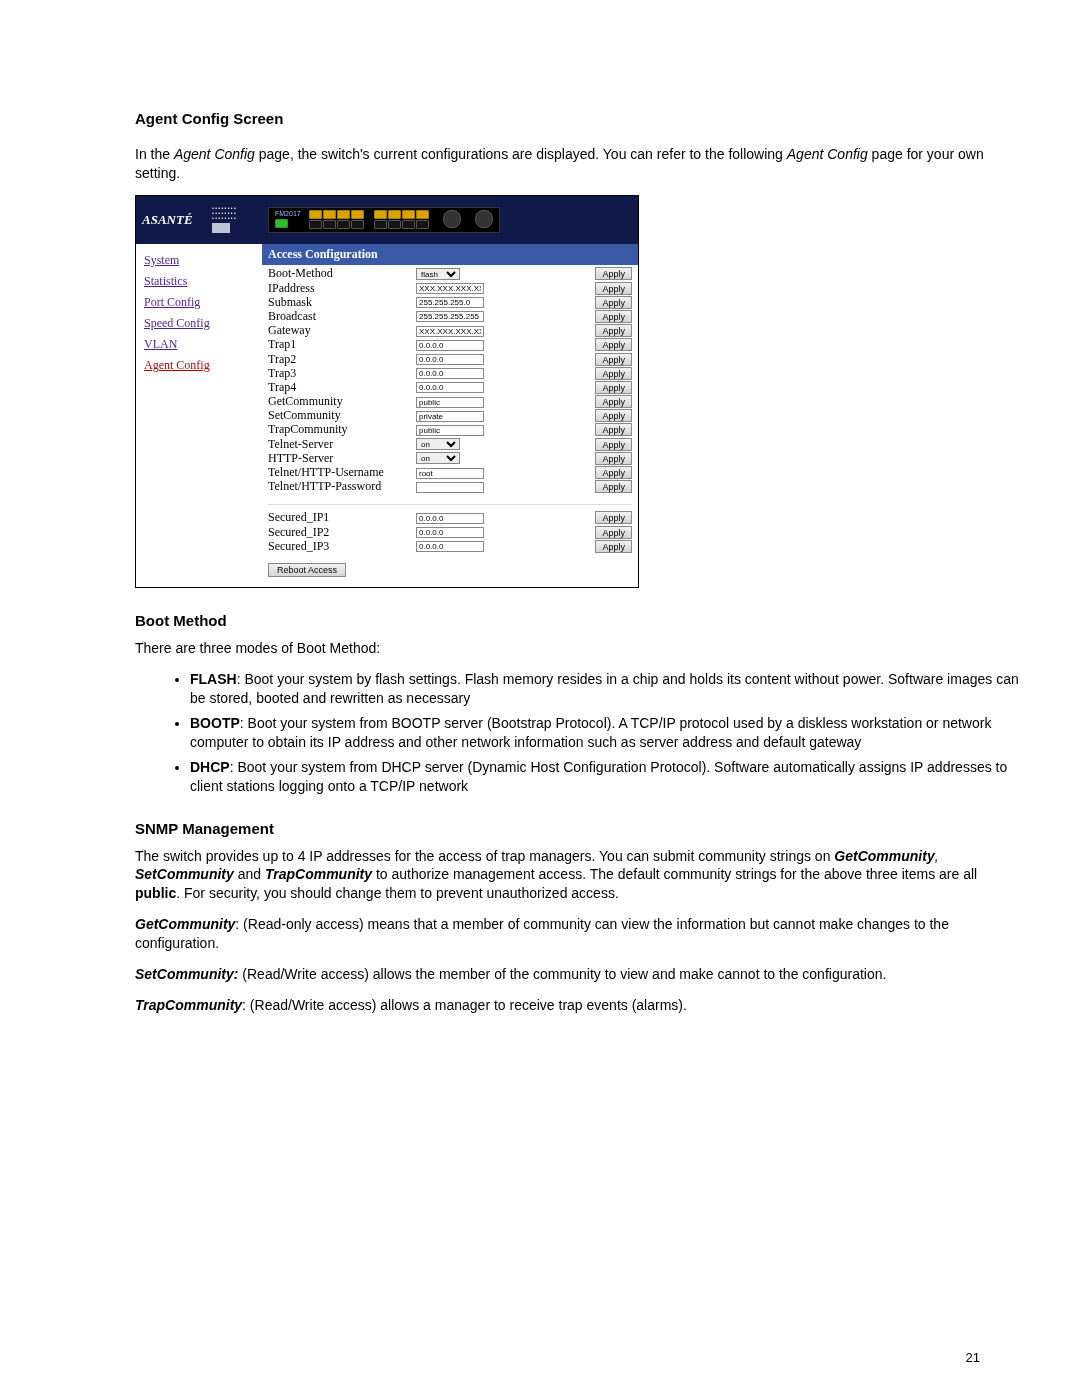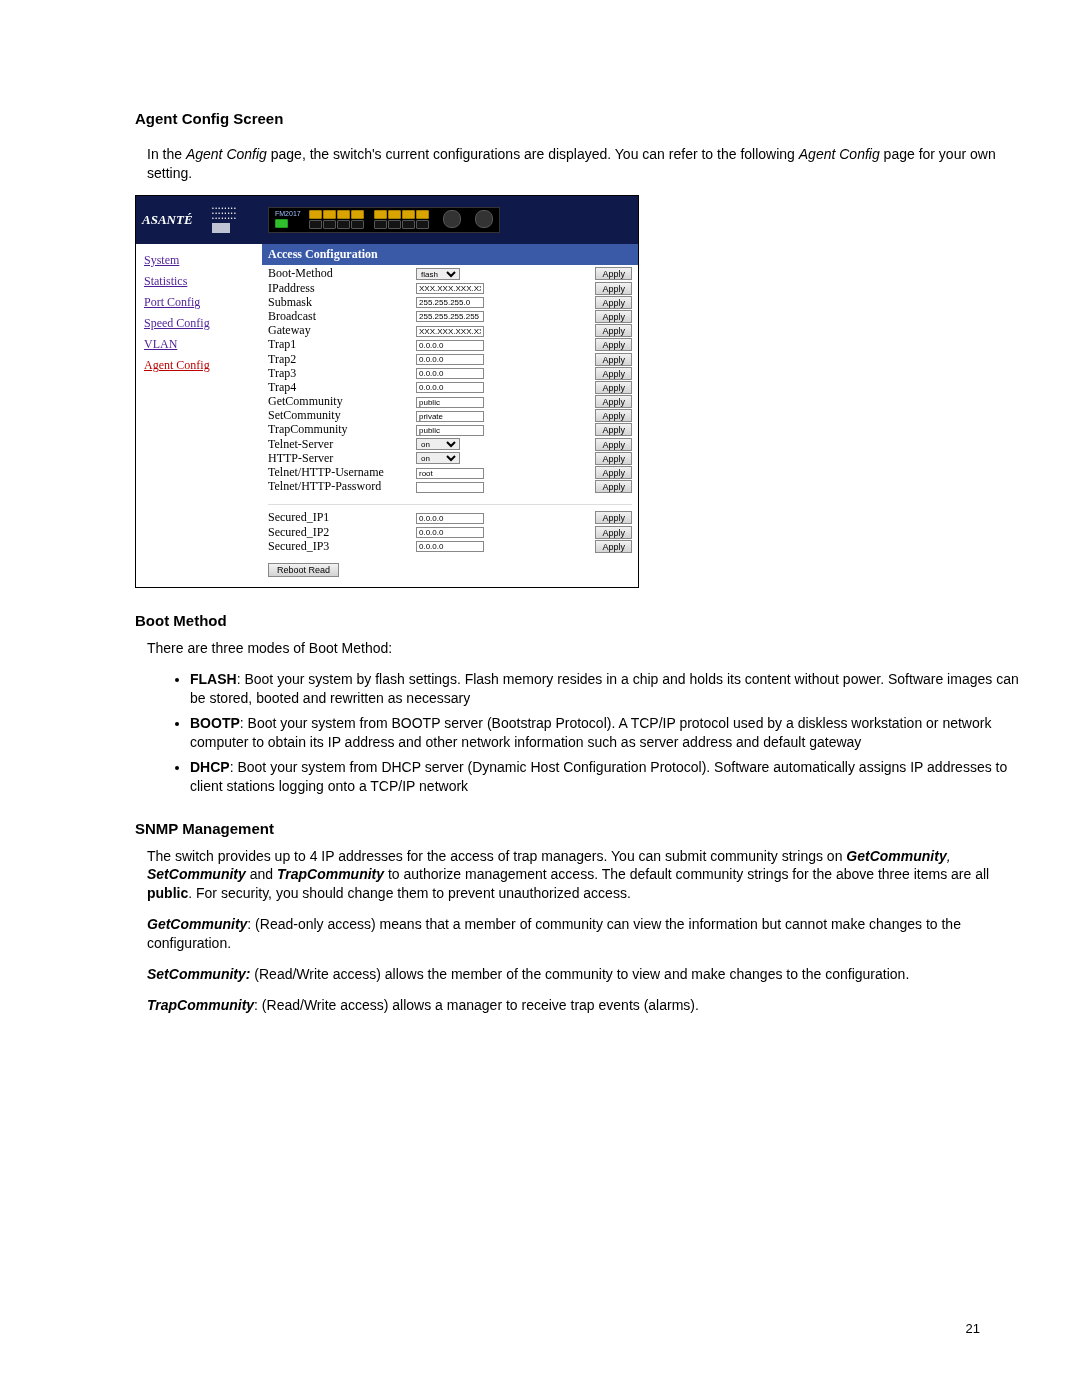--- a/index.html
+++ b/index.html
@@ -13,25 +13,25 @@
   .page {
     width: 1080px;
     margin: 0 auto;
     padding: 110px 54px 60px 135px;
     box-sizing: border-box;
     position: relative;
     min-height: 1397px;
   }
   h2 { font-size: 15px; font-weight: bold; margin: 0 0 18px 0; }
   h3 { font-size: 15px; font-weight: bold; margin: 24px 0 10px 0; }
-  p  { margin: 0 0 12px 12px; line-height: 1.35; }
+  p  { margin: 0 0 12px 0; line-height: 1.35; }
   .italic { font-style: italic; }
   ul.bullets { margin: 8px 0 12px 55px; padding: 0; }
   ul.bullets li { margin: 2px 0 6px 0; line-height: 1.35; }
-  .pagenum { position: absolute; right: 100px; bottom: 61px; font-size: 13px; }
+  .pagenum { position: absolute; right: 100px; bottom: 32px; font-size: 13px; }
 
   
   .shot {
     border: 1px solid #000;
     width: 502px;
     margin: 8px 0 18px 0;
     background: #fff;
     font-size: 10px;
   }
   .devicebar {
@@ -234,21 +234,21 @@
               <div class="cfgctrl"><input class="tinyinput" value="0.0.0.0" style=""></div>
               <div class="cfgbtn"><button class="apply">Apply</button></div>
             </div>
             <div class="cfgrow">
               <div class="cfglabel">Secured_IP3</div>
               <div class="cfgctrl"><input class="tinyinput" value="0.0.0.0" style=""></div>
               <div class="cfgbtn"><button class="apply">Apply</button></div>
             </div>
           </div>
         <div class="rebootwrap">
-          <button class="reboot">Reboot Read</button>
+          <button class="reboot">Reboot Access</button>
         </div>
       </div>
     </div>
   </div>
 
   <h3>Boot Method</h3>
   <p>There are three modes of Boot Method:</p>
   <ul class="bullets" id="bootlist">
       <li><strong>FLASH</strong><span>: Boot your system by flash settings. Flash memory resides in a chip and holds its content without power. Software images can be stored, booted and rewritten as necessary</span></li>
       <li><strong>BOOTP</strong><span>: Boot your system from BOOTP server (Bootstrap Protocol). A TCP/IP protocol used by a diskless workstation or network computer to obtain its IP address and other network information such as server address and default gateway</span></li>
@@ -256,20 +256,20 @@
     </ul>
 
   <h3>SNMP Management</h3>
   <p>
     <span>The switch provides up to 4 IP addresses for the access of trap managers. You can submit community strings on </span><strong class="italic">GetCommunity</strong><span class="italic">, </span><strong class="italic">SetCommunity</strong><span> and </span><strong class="italic">TrapCommunity</strong><span> to authorize management access. The default community strings for the above three items are all </span><strong>public</strong><span>. For security, you should change them to prevent unauthorized access.</span>
   </p>
   <p>
     <strong class="italic">GetCommunity</strong><span>: (Read-only access) means that a member of community can view the information but cannot make changes to the configuration.</span>
   </p>
   <p>
-    <strong class="italic">SetCommunity:</strong><span> (Read/Write access) allows the member of the community to view and make changes to the configuration.</span>
+    <strong class="italic">SetCommunity:</strong><span> (Read/Write access) allows the member of the community to view and make cannot to the configuration.</span>
   </p>
   <p>
     <strong class="italic">TrapCommunity</strong><span>: (Read/Write access) allows a manager to receive trap events (alarms).</span>
   </p>
 
   <div class="pagenum">21</div>
 </div>
 
 </body></html>

